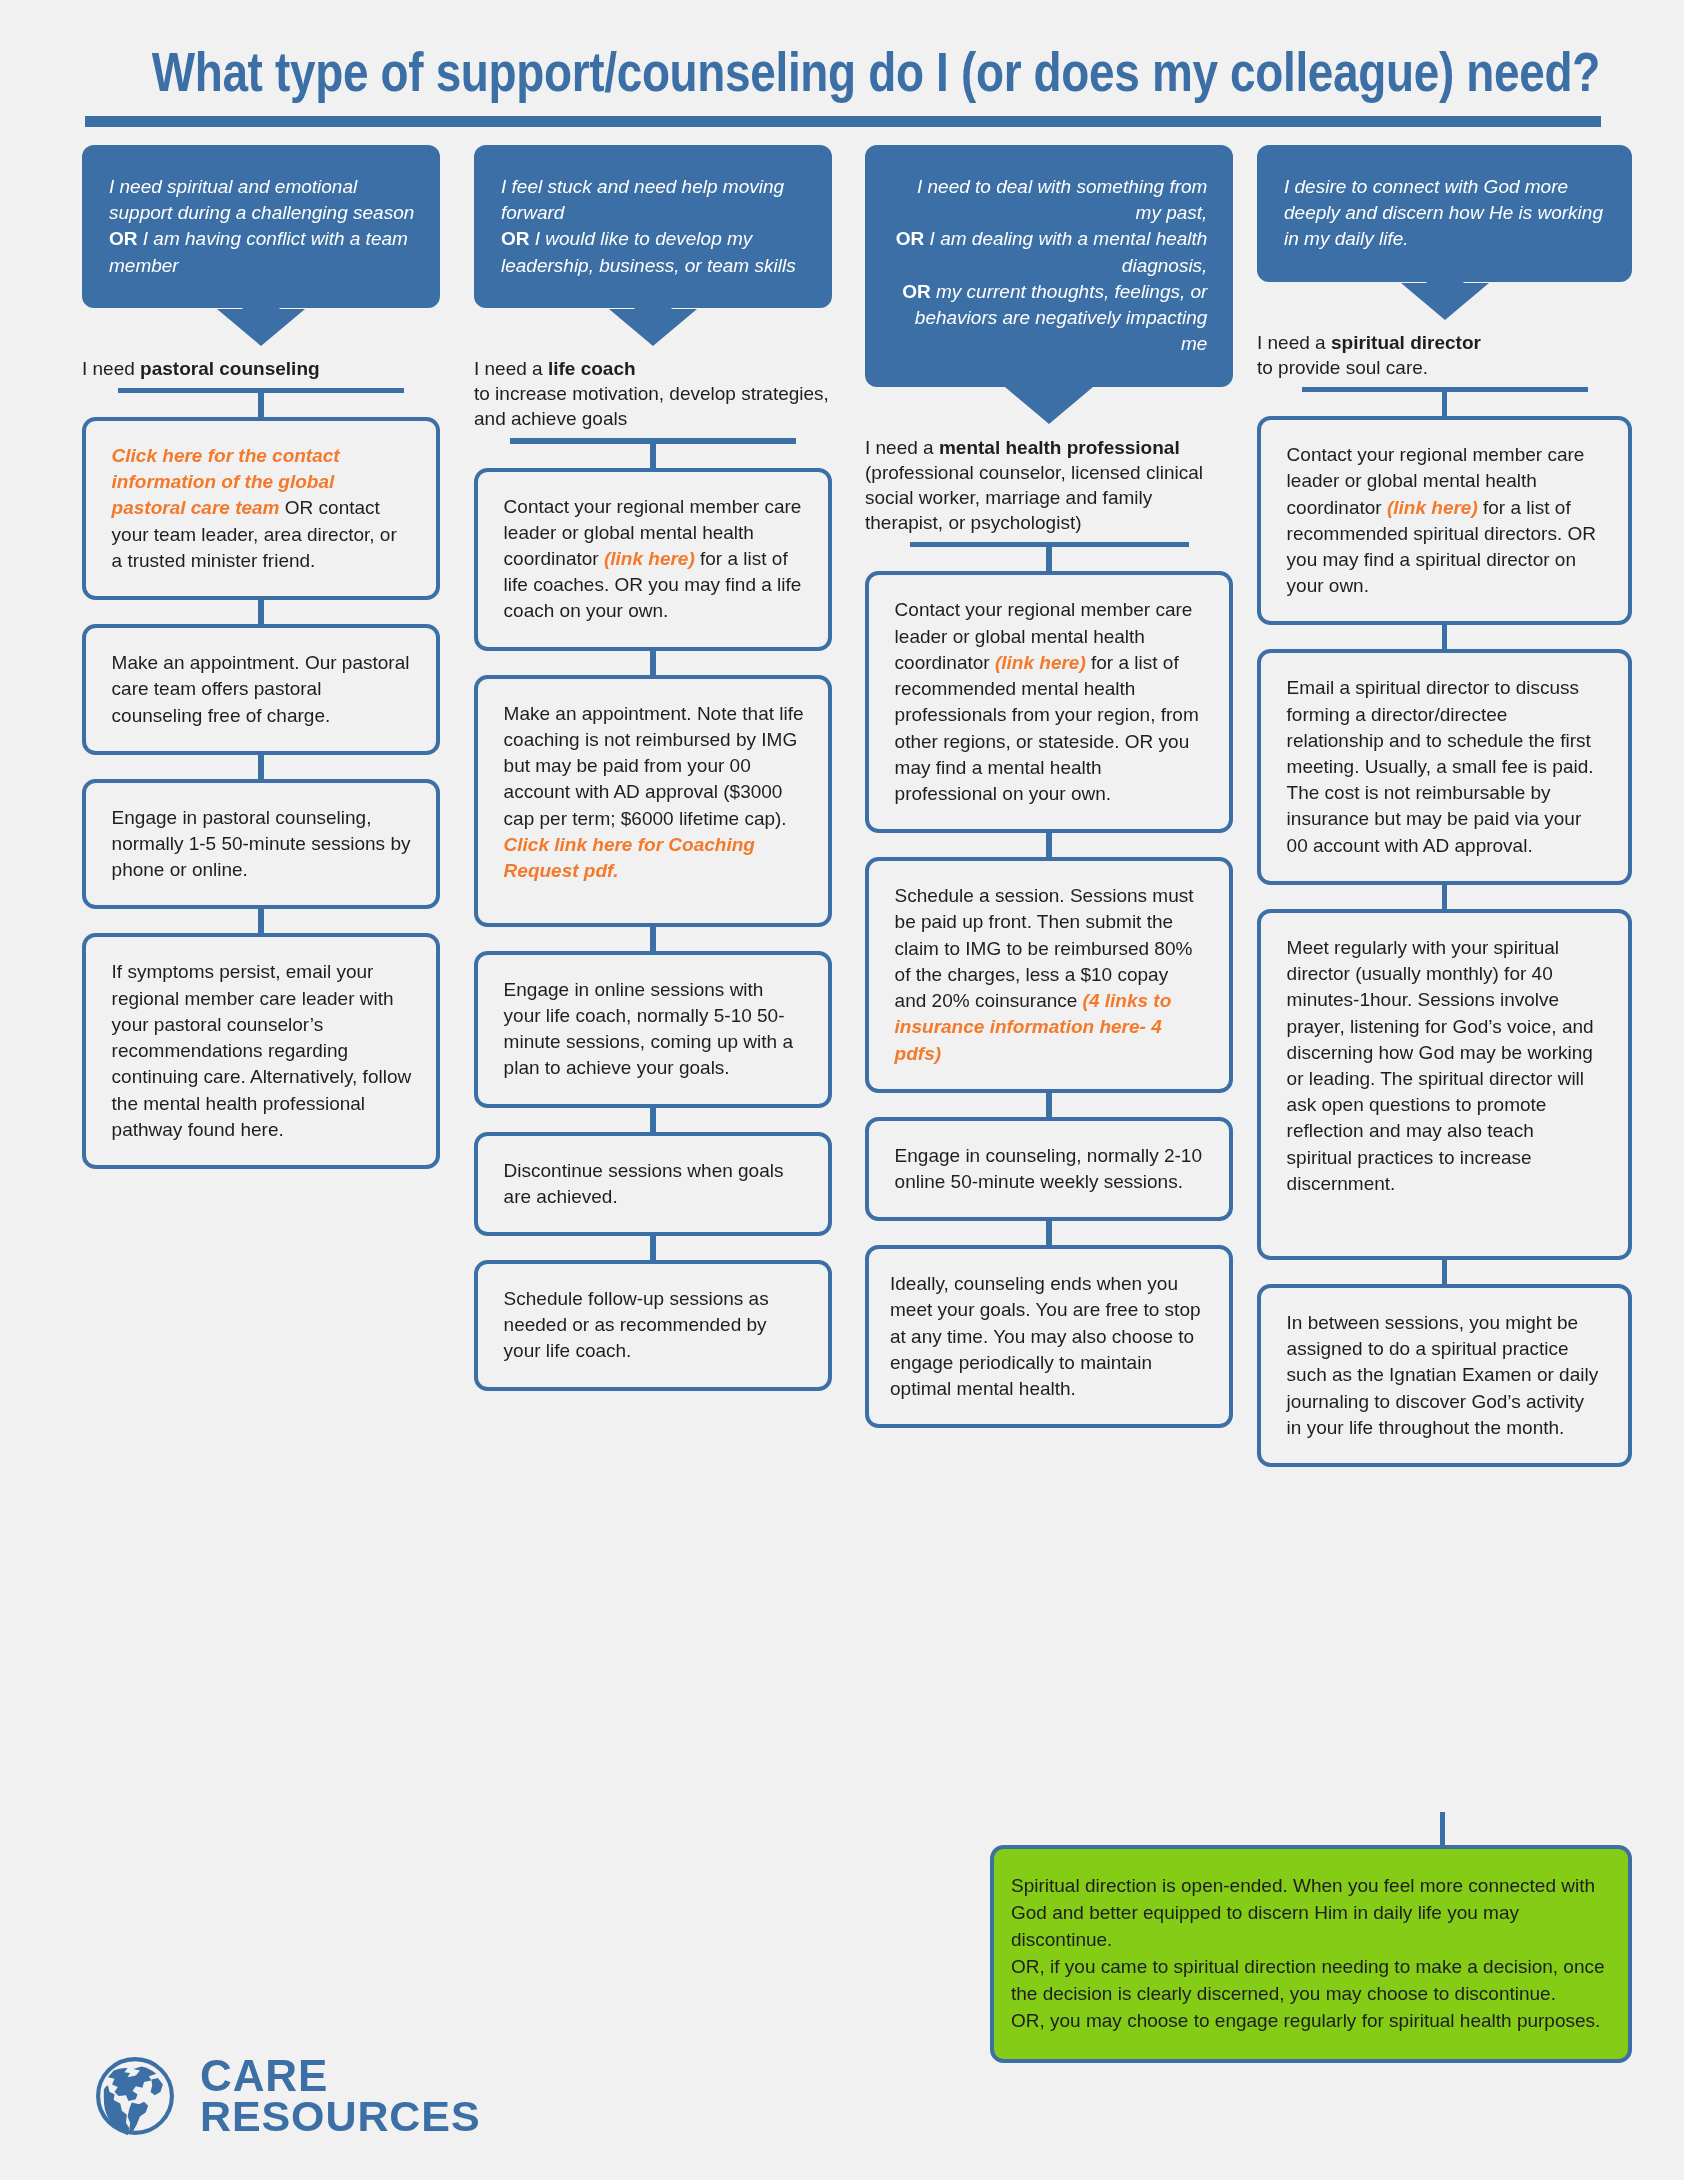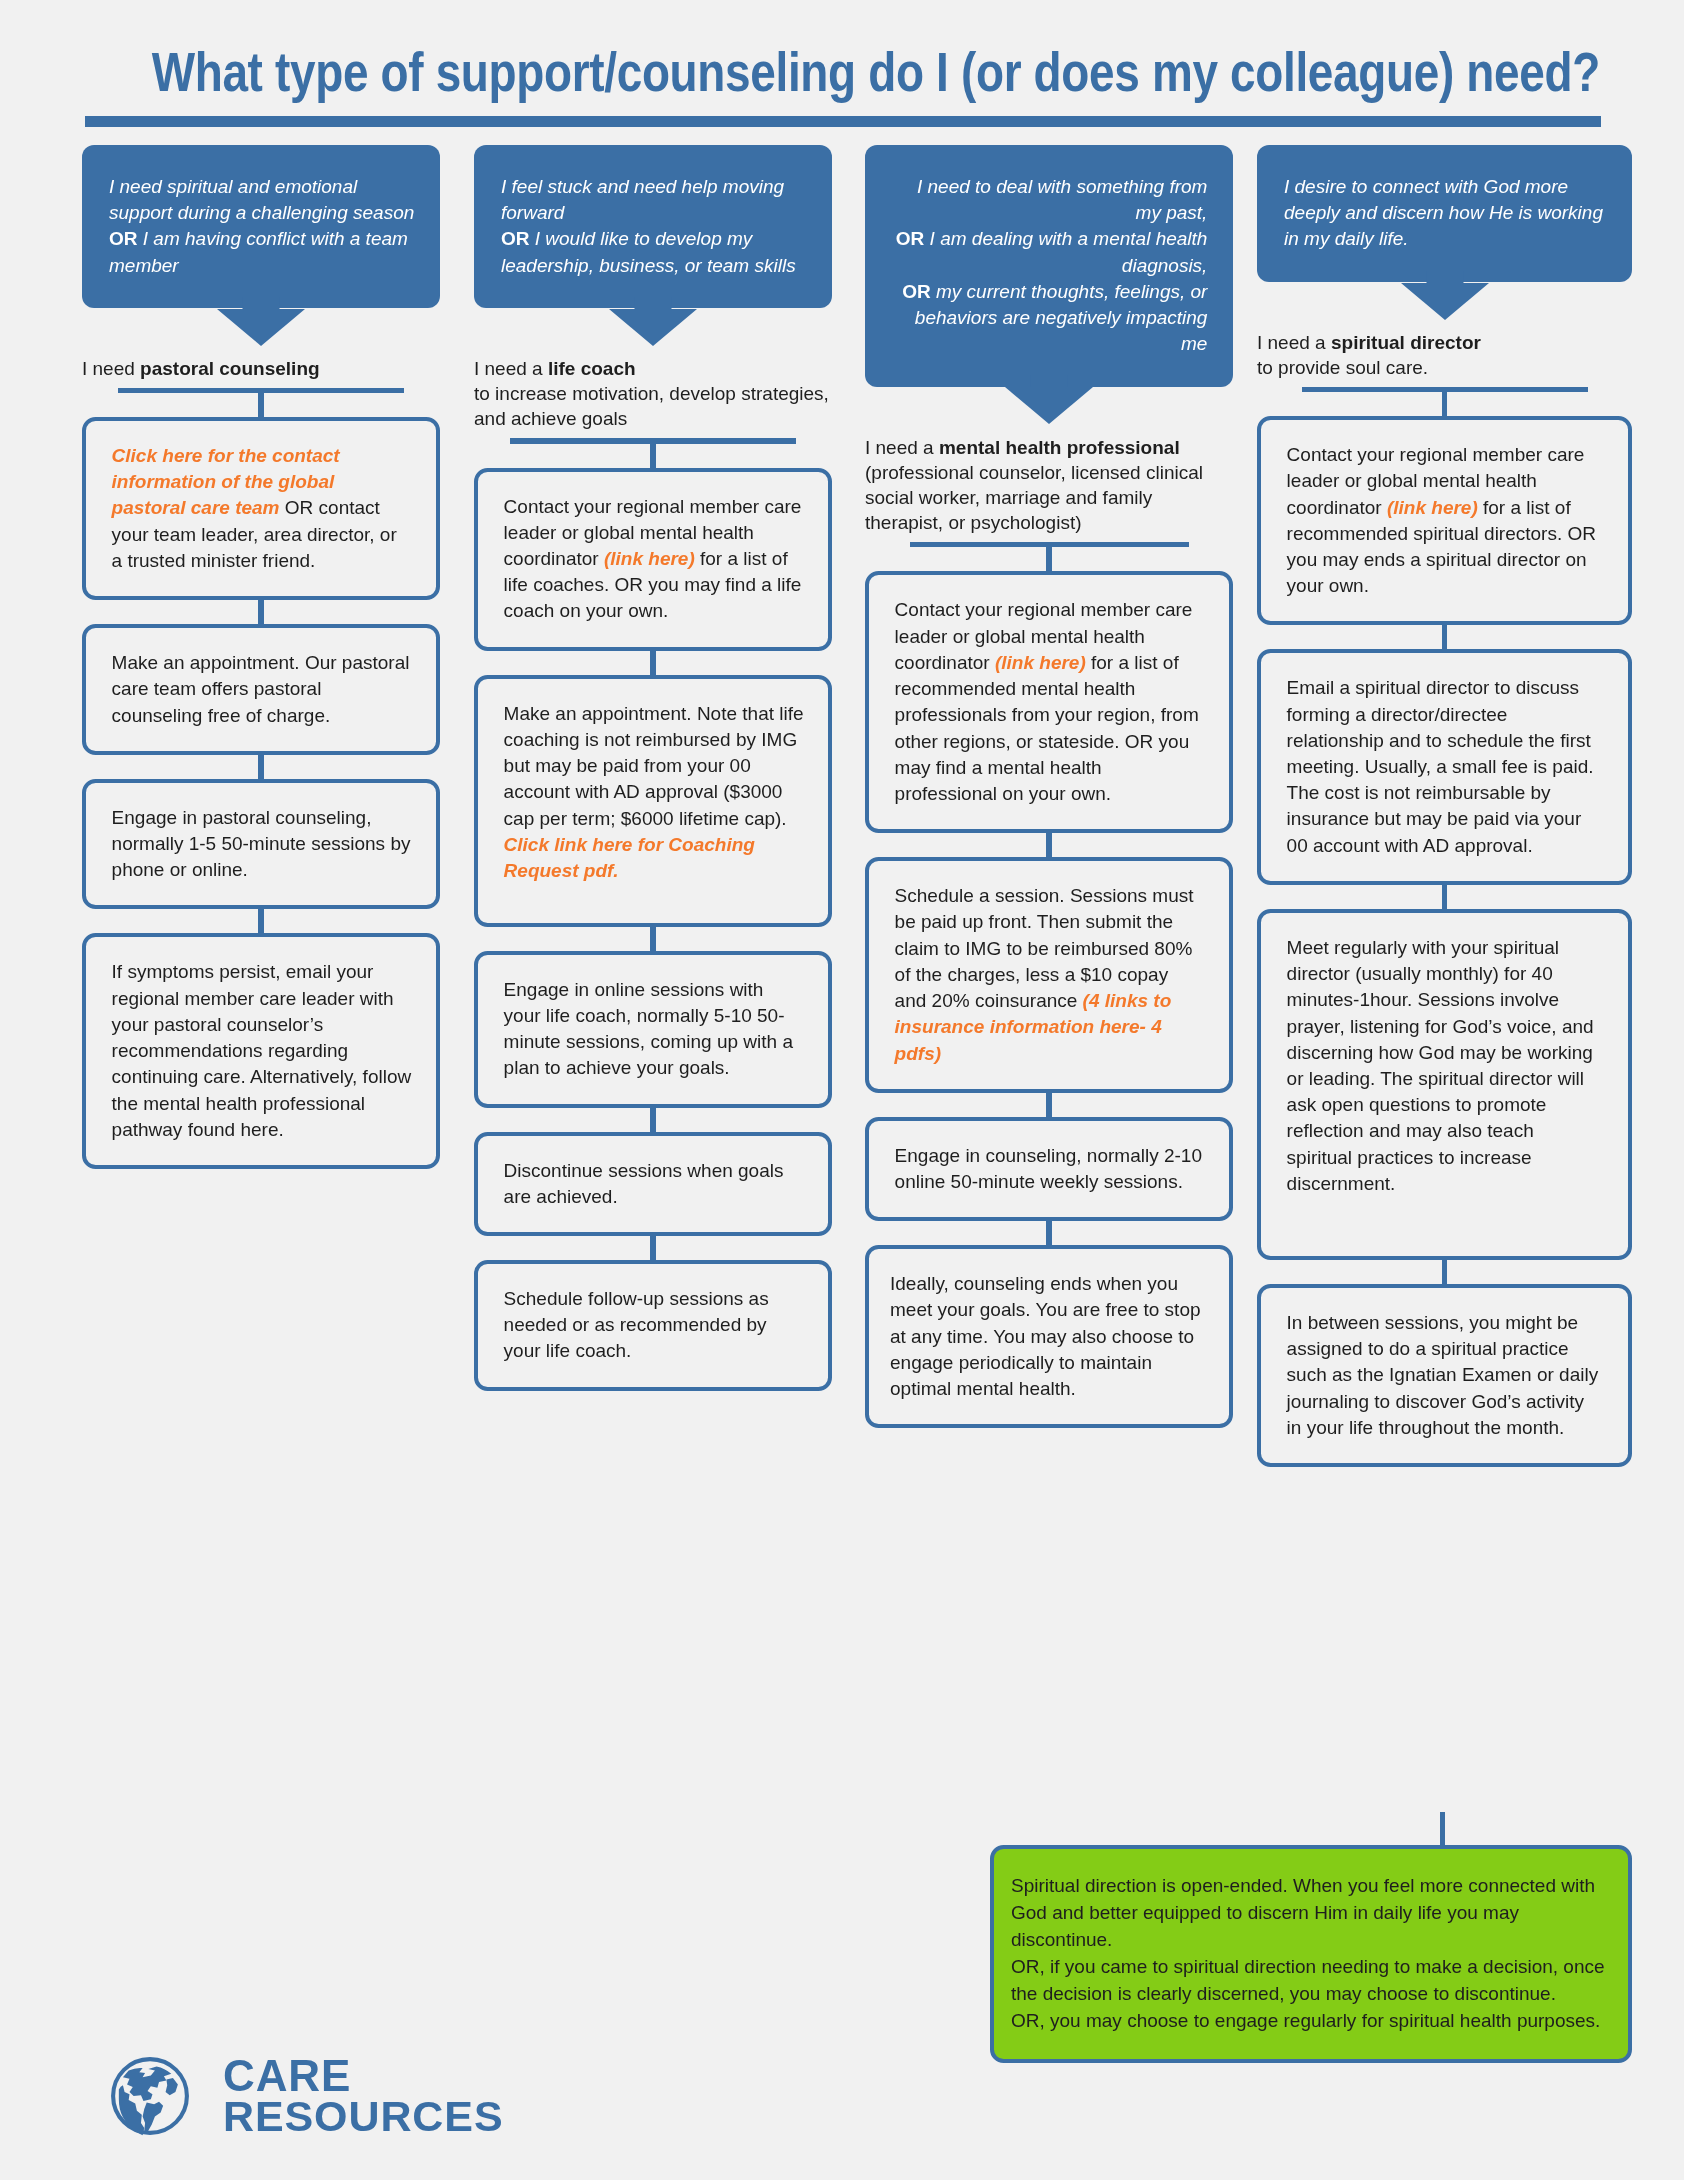--- a/index.html
+++ b/index.html
@@ -136,25 +136,25 @@
     left: 1440px;
     top: 1812px;
     width: 5.1px;
     height: 36px;
     background: #3b6fa5;
   }
 
   
   #logo {
     position: absolute;
-    left: 109px;
+    left: 94px;
     bottom: 44px;
     display: flex;
     align-items: center;
-    gap: 32px;
+    gap: 24px;
   }
   #logo-globe { width: 82px; height: 82px; flex: none; }
   #logo-text {
     display: flex;
     flex-direction: column;
     line-height: 0.94;
   }
   #logo-text span {
     color: #3b6fa5;
     font-weight: 700;
@@ -315,21 +315,21 @@
 
   <div class="node-heading">
     <span>I need a </span><b>spiritual director</b><br>
     <span>to provide soul care.</span>
     <div class="node-rule" style="width:286px;"></div>
   </div>
 
   <div class="connector" style="height:24px;"></div>
 
   <div class="step-box" style="min-height:170px;">
-    <span>Contact your regional member care leader or global mental health coordinator </span><span class="lnk">(link here)</span><span> for a list of recommended spiritual directors. OR you may ends a spiritual director on your own.</span>
+    <span>Contact your regional member care leader or global mental health coordinator </span><span class="lnk">(link here)</span><span> for a list of recommended spiritual directors. OR you may find a spiritual director on your own.</span>
   </div>
 
   <div class="connector" style="height:24px;"></div>
 
   <div class="step-box" style="min-height:194px;">
     <span>Email a spiritual director to discuss forming a director/directee relationship and to schedule the first meeting. Usually, a small fee is paid. The cost is not reimbursable by insurance but may be paid via your 00 account with AD approval.</span>
   </div>
 
   <div class="connector" style="height:24px;"></div>
 

